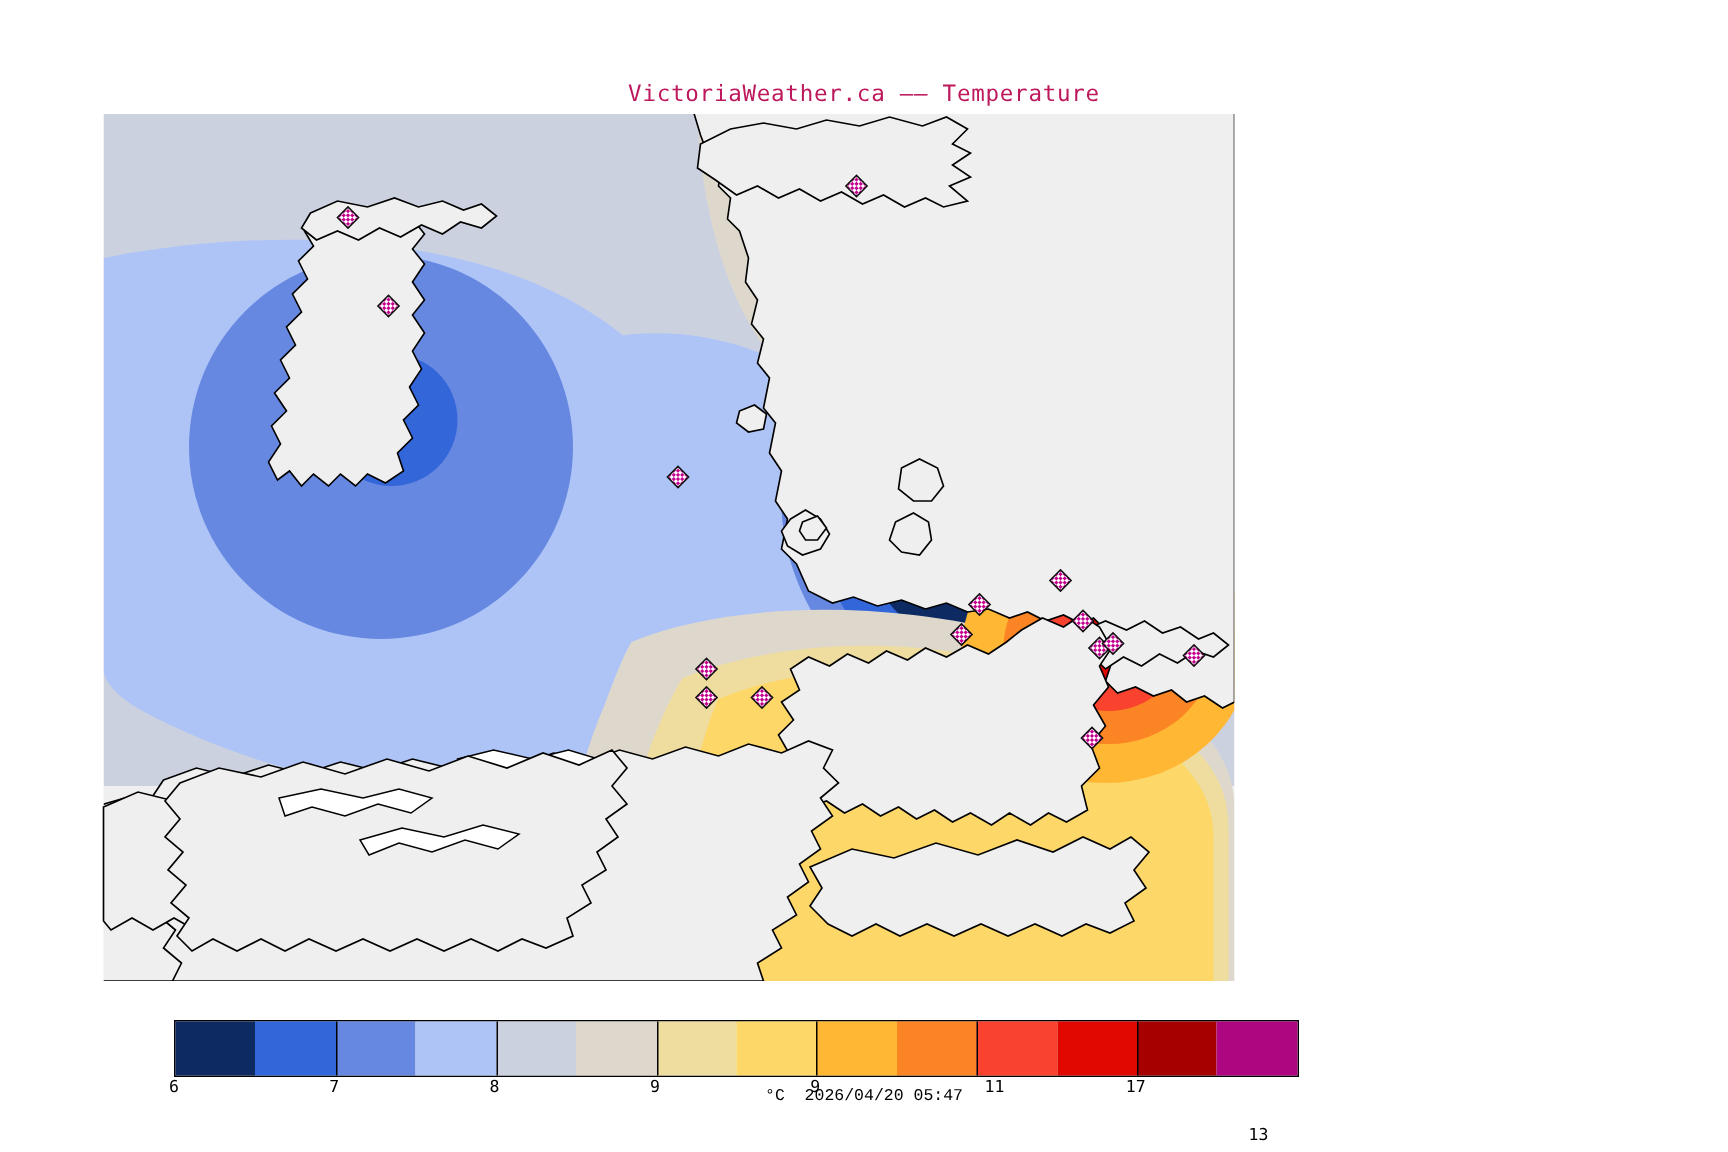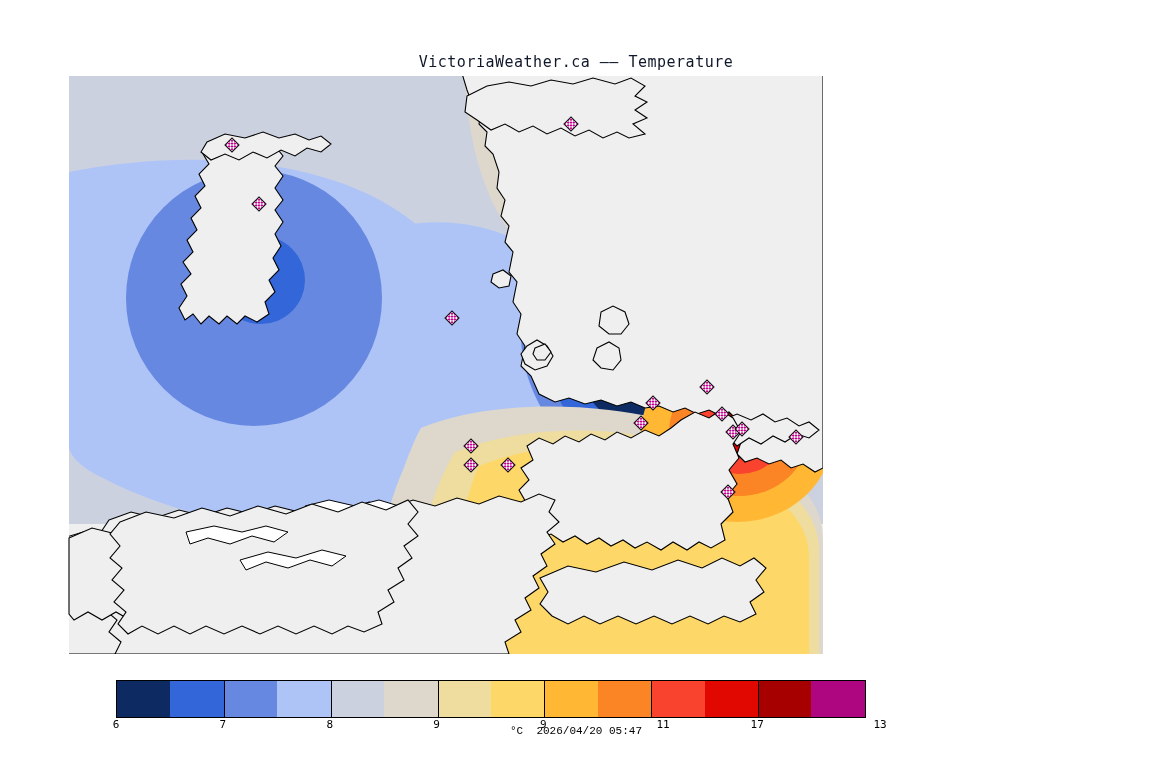--- a/index.html
+++ b/index.html
@@ -13,21 +13,21 @@
   }
   #root{position:absolute;left:0;top:0;width:1152px;height:768px;}
 
   
   #chart-title{
     position:absolute;
     left:0;top:53px;width:1152px;
     text-align:center;
     font-size:15px;
     letter-spacing:.5px;
-    color:#0f172a;
+    color:#be185d;
     white-space:pre;
   }
 
   
   #map-plot{
     position:absolute;
     left:69px;top:76px;
     width:754px;height:578px;
     background:#efefef;
     overflow:hidden;
@@ -352,19 +352,19 @@
         <div class="cb-tick" style="left: 641.143px;"></div>
       </div>
     <div id="colorbar-labels">
         <div class="cb-label" style="left: 0px;">6</div>
         <div class="cb-label" style="left: 106.857px;">7</div>
         <div class="cb-label" style="left: 213.714px;">8</div>
         <div class="cb-label" style="left: 320.571px;">9</div>
         <div class="cb-label" style="left: 427.429px;">9</div>
         <div class="cb-label" style="left: 547px;">11</div>
         <div class="cb-label" style="left: 641.143px;">17</div>
-        <div class="cb-label" style="left: 764px;">13</div>
+        <div class="cb-label" style="left: 723px; margin-top: 32px;">13</div>
       </div>
   </div>
 
   <div id="colorbar-caption">°C  2026/04/20 05:47</div>
 
 </div>
 
 </body></html>

